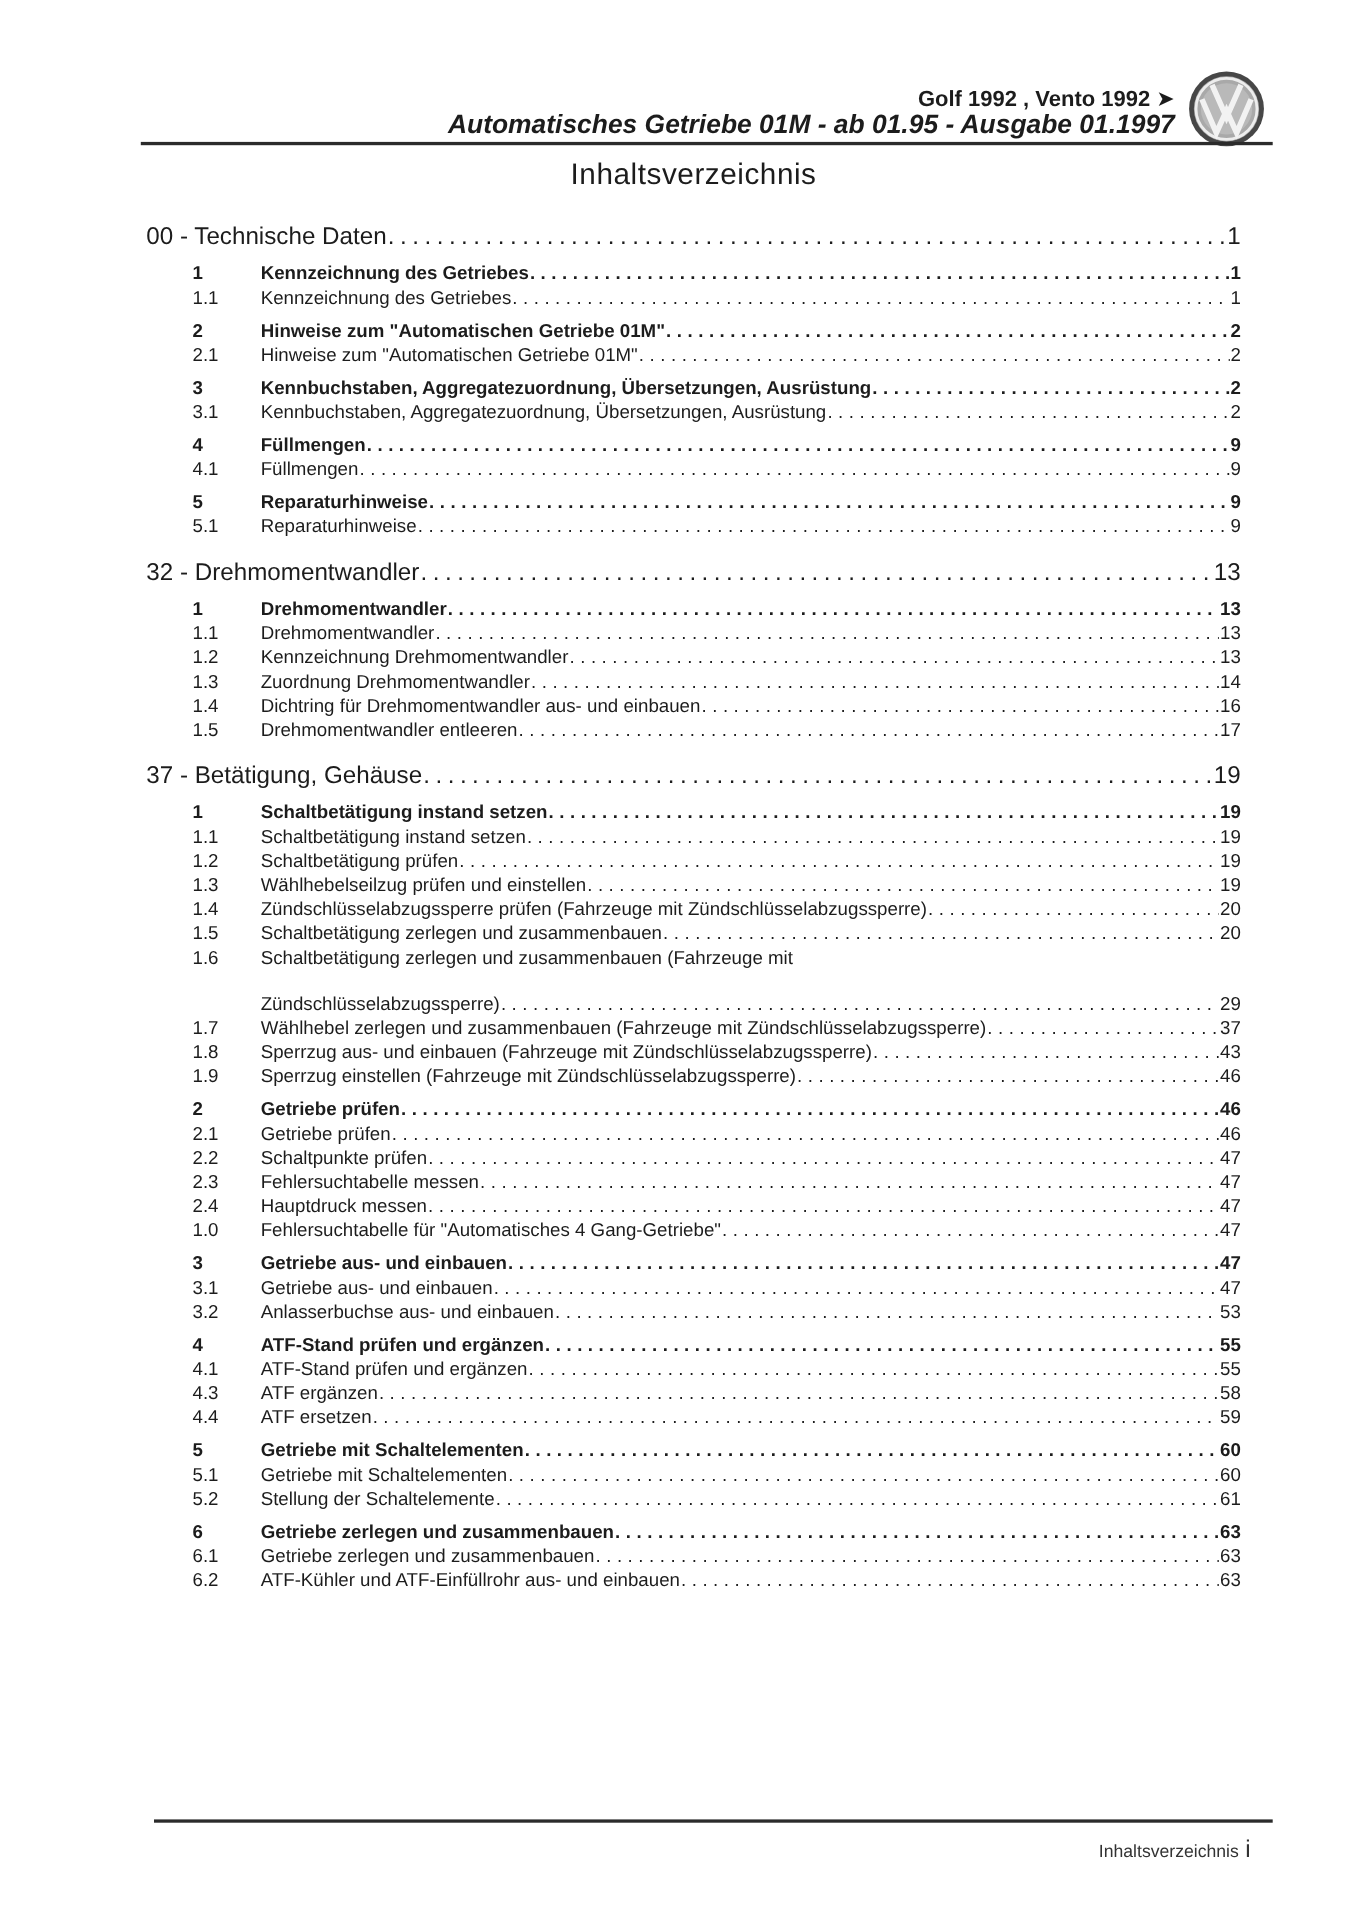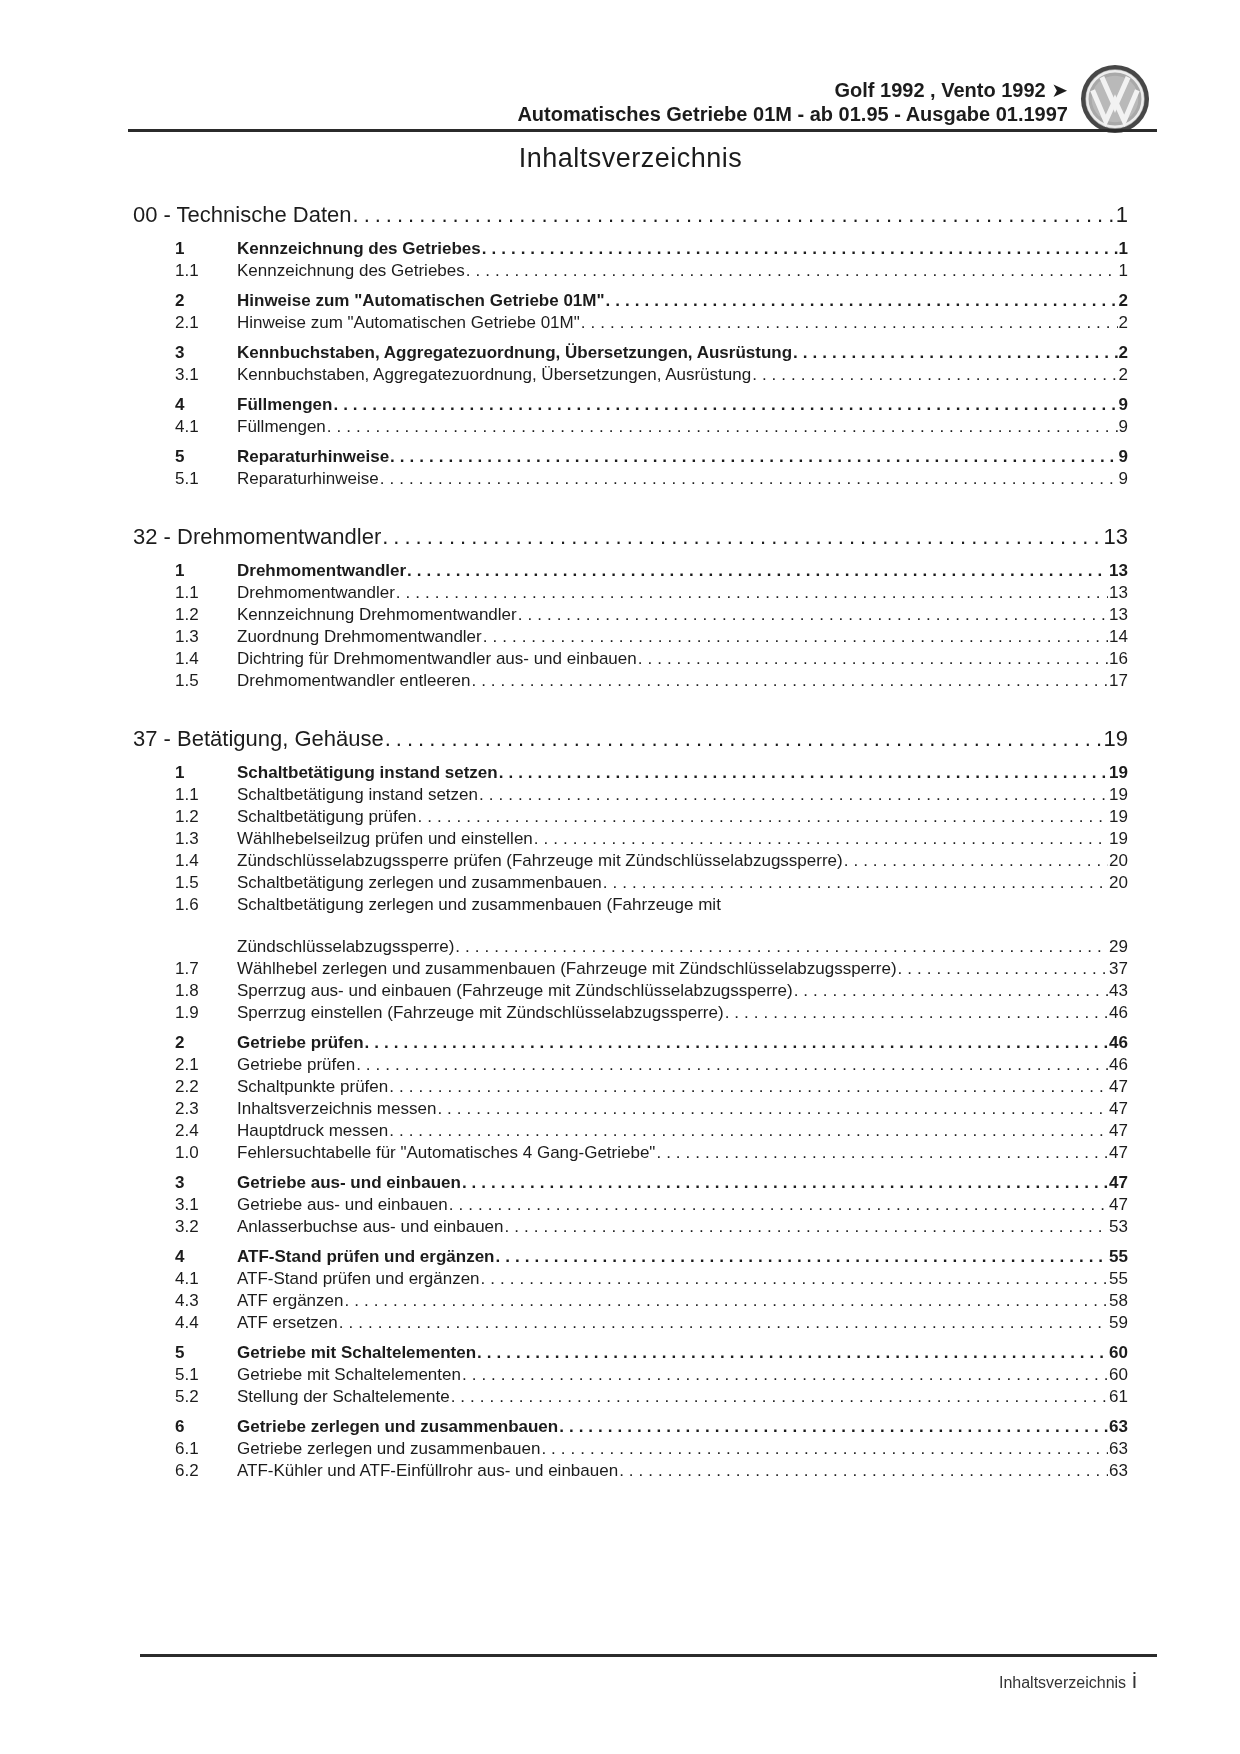--- a/index.html
+++ b/index.html
@@ -5,32 +5,32 @@
   html,body{margin:0;padding:0;}
   body{
     width:1240px;height:1754px;position:relative;background:#ffffff;
     font-family:"Liberation Sans","DejaVu Sans",sans-serif;
     color:#1c1c1c;overflow:hidden;
   }
   
   .hdr{position:absolute;top:58px;right:90px;display:flex;align-items:flex-end;}
   .hdr-text{text-align:right;margin-right:12px;padding-bottom:2px;}
   .hdr-text .l1{font-size:20px;font-weight:700;line-height:24px;white-space:nowrap;}
-  .hdr-text .l2{font-size:20px;font-weight:700;line-height:24px;white-space:nowrap;}
+  .hdr-text .l2{font-size:24px;font-weight:700;line-height:24px;white-space:nowrap;font-style:italic;}
   .hdr-rule{position:absolute;top:129px;left:128px;right:83px;height:0;
     border-top:3px solid #2b2b2b;}
   .logo{width:70px;height:70px;position:relative;top:6px;}
   
   .page-title{position:absolute;top:143px;left:133px;width:995px;text-align:center;
     font-size:27px;font-weight:400;letter-spacing:0.5px;}
   
   #toc{position:absolute;top:201px;left:133px;width:995px;font-size:17px;line-height:22px;}
   .section{margin:0;}
   .sec-row{display:flex;align-items:baseline;font-size:22px;line-height:28px;
-    margin-top:33px;margin-bottom:9px;}
+    margin-top:16px;margin-bottom:9px;}
   .section:first-child .sec-row{margin-top:0;}
   .sec-title{white-space:nowrap;}
   .entry{display:flex;align-items:baseline;}
   .entry.lead{margin-top:8px;}
   .entry.bold{font-weight:700;}
   .num{flex:0 0 62px;padding-left:42px;box-sizing:content-box;white-space:nowrap;}
   .etitle{flex:0 1 auto;white-space:nowrap;}
   .twrap{flex:1 1 auto;display:flex;flex-direction:column;min-width:0;gap:20px;}
   .tline{white-space:nowrap;}
   .tline2{display:flex;align-items:baseline;}
@@ -268,21 +268,21 @@
         <span class="page">46</span>
       </div>
       <div class="entry">
         <span class="num">2.2</span>
         <span class="etitle">Schaltpunkte prüfen</span>
         <span class="leader"></span>
         <span class="page">47</span>
       </div>
       <div class="entry">
         <span class="num">2.3</span>
-        <span class="etitle">Inhaltsverzeichnis messen</span>
+        <span class="etitle">Fehlersuchtabelle messen</span>
         <span class="leader"></span>
         <span class="page">47</span>
       </div>
       <div class="entry">
         <span class="num">2.4</span>
         <span class="etitle">Hauptdruck messen</span>
         <span class="leader"></span>
         <span class="page">47</span>
       </div>
       <div class="entry">

